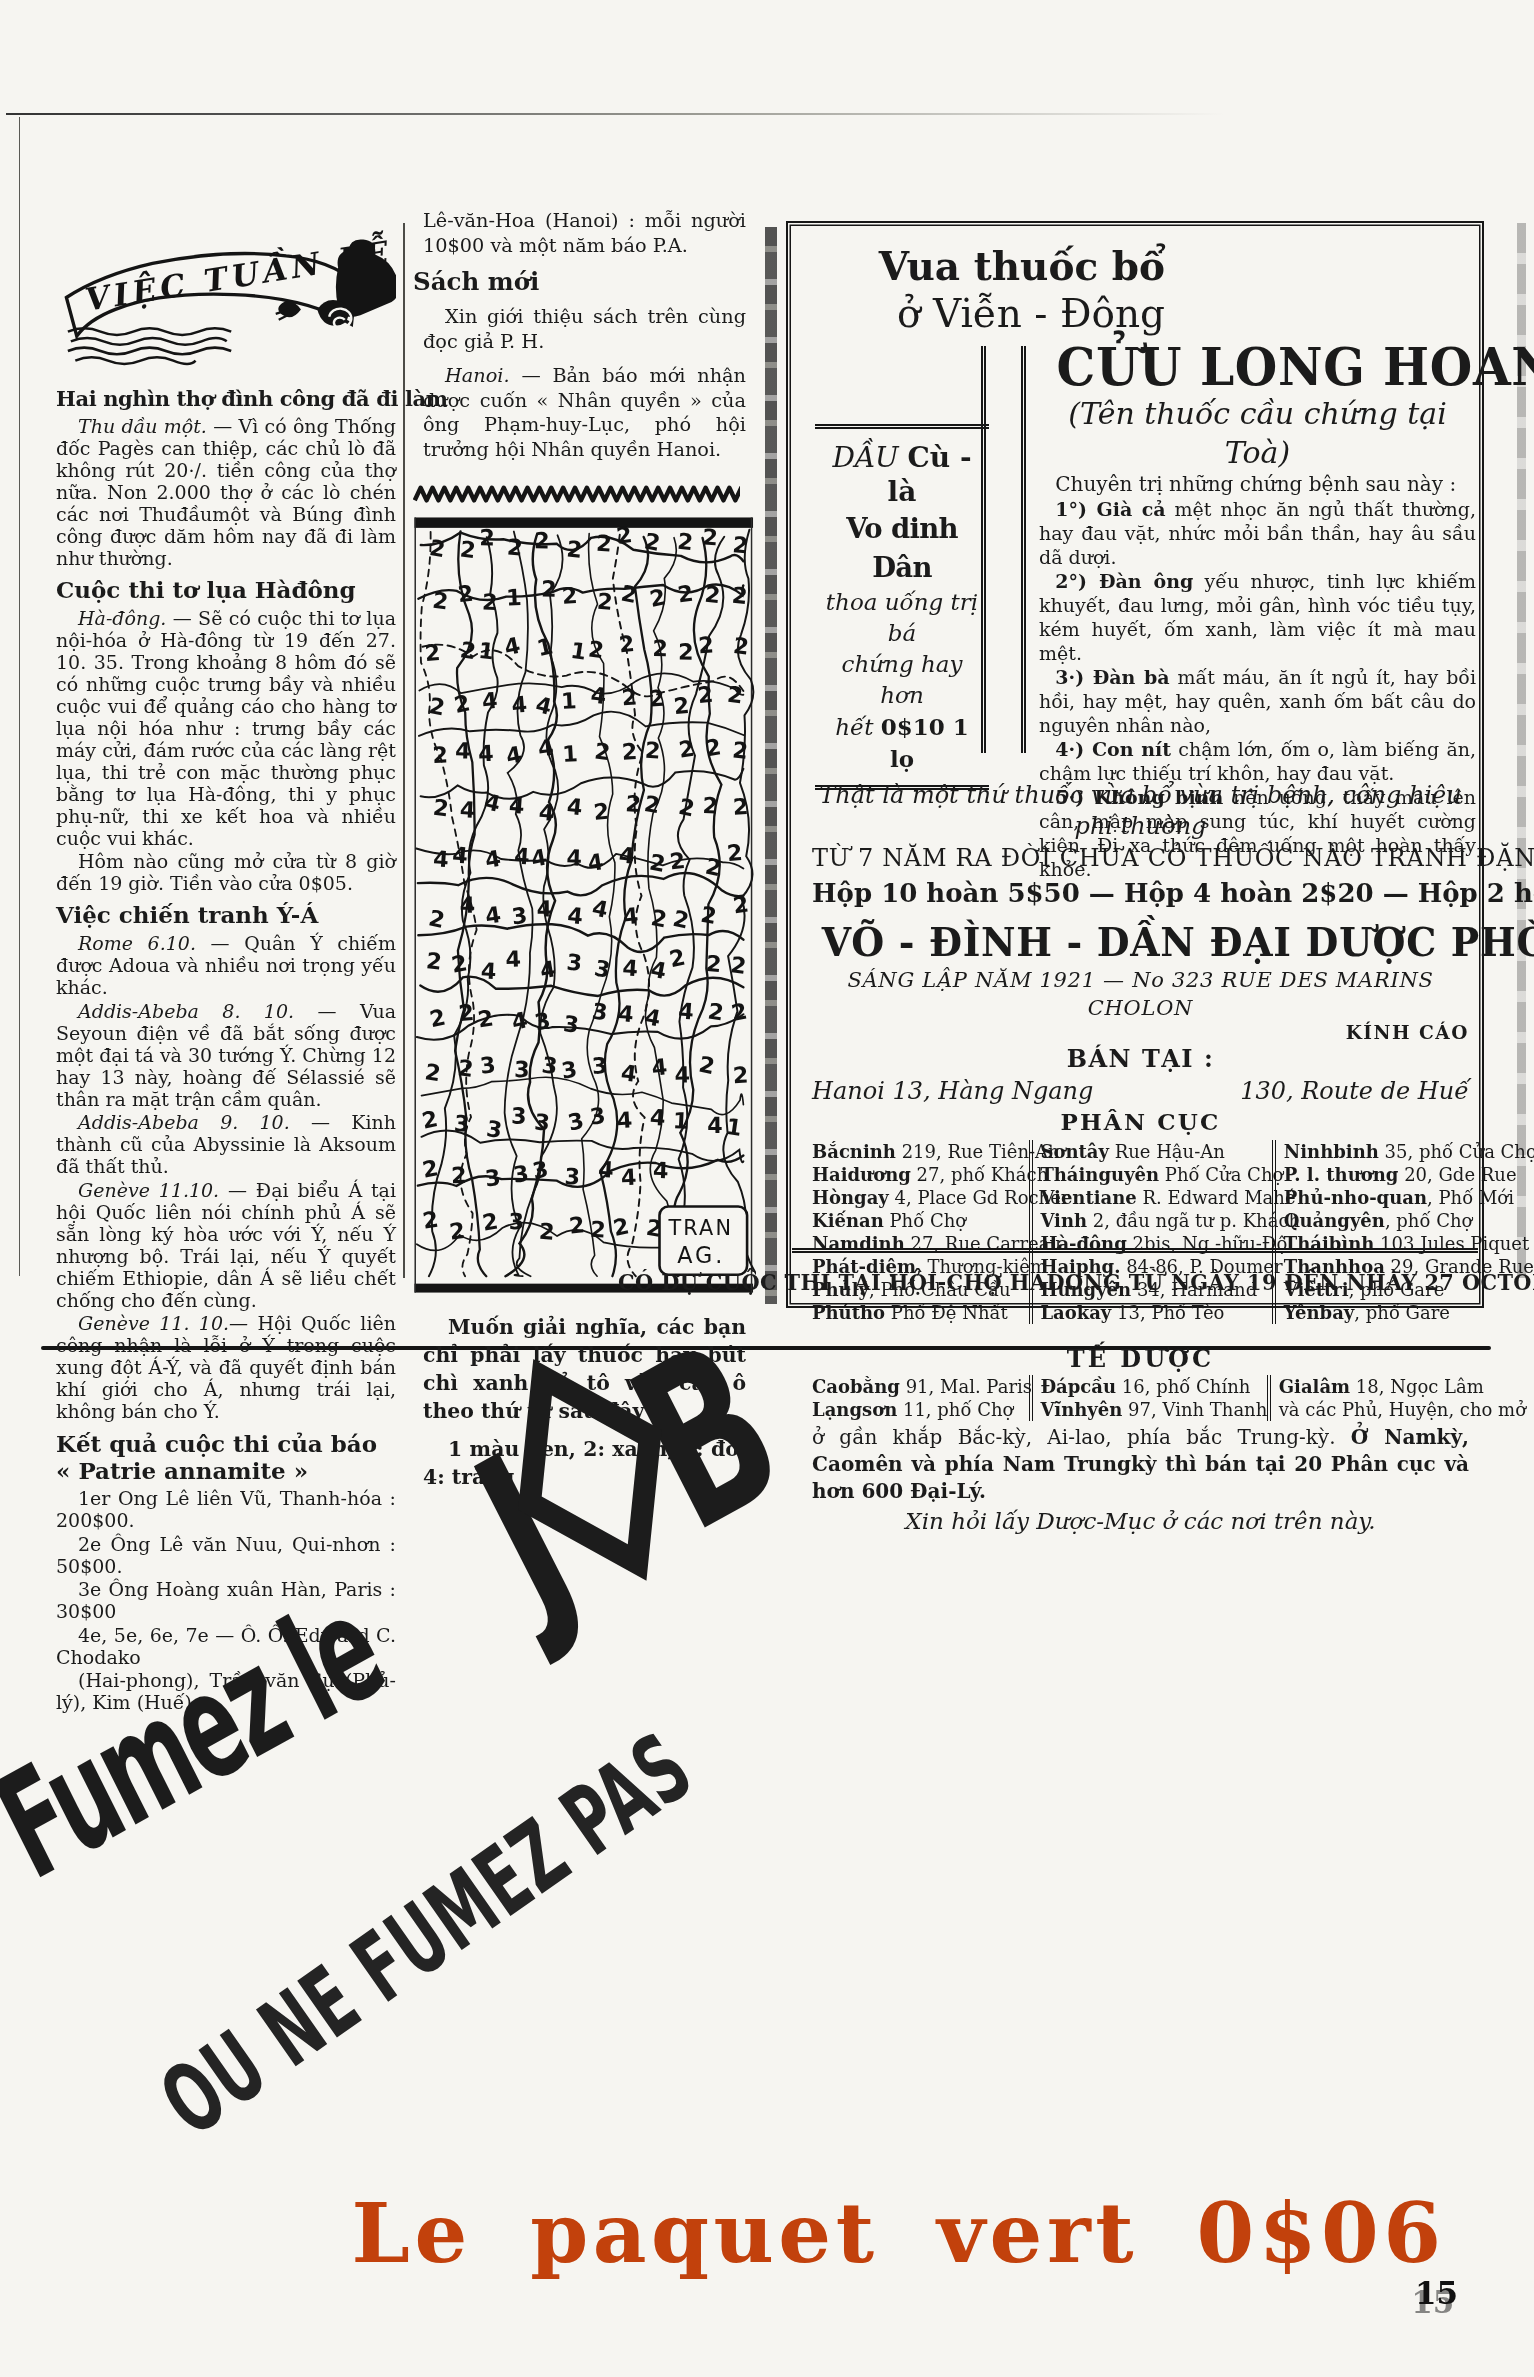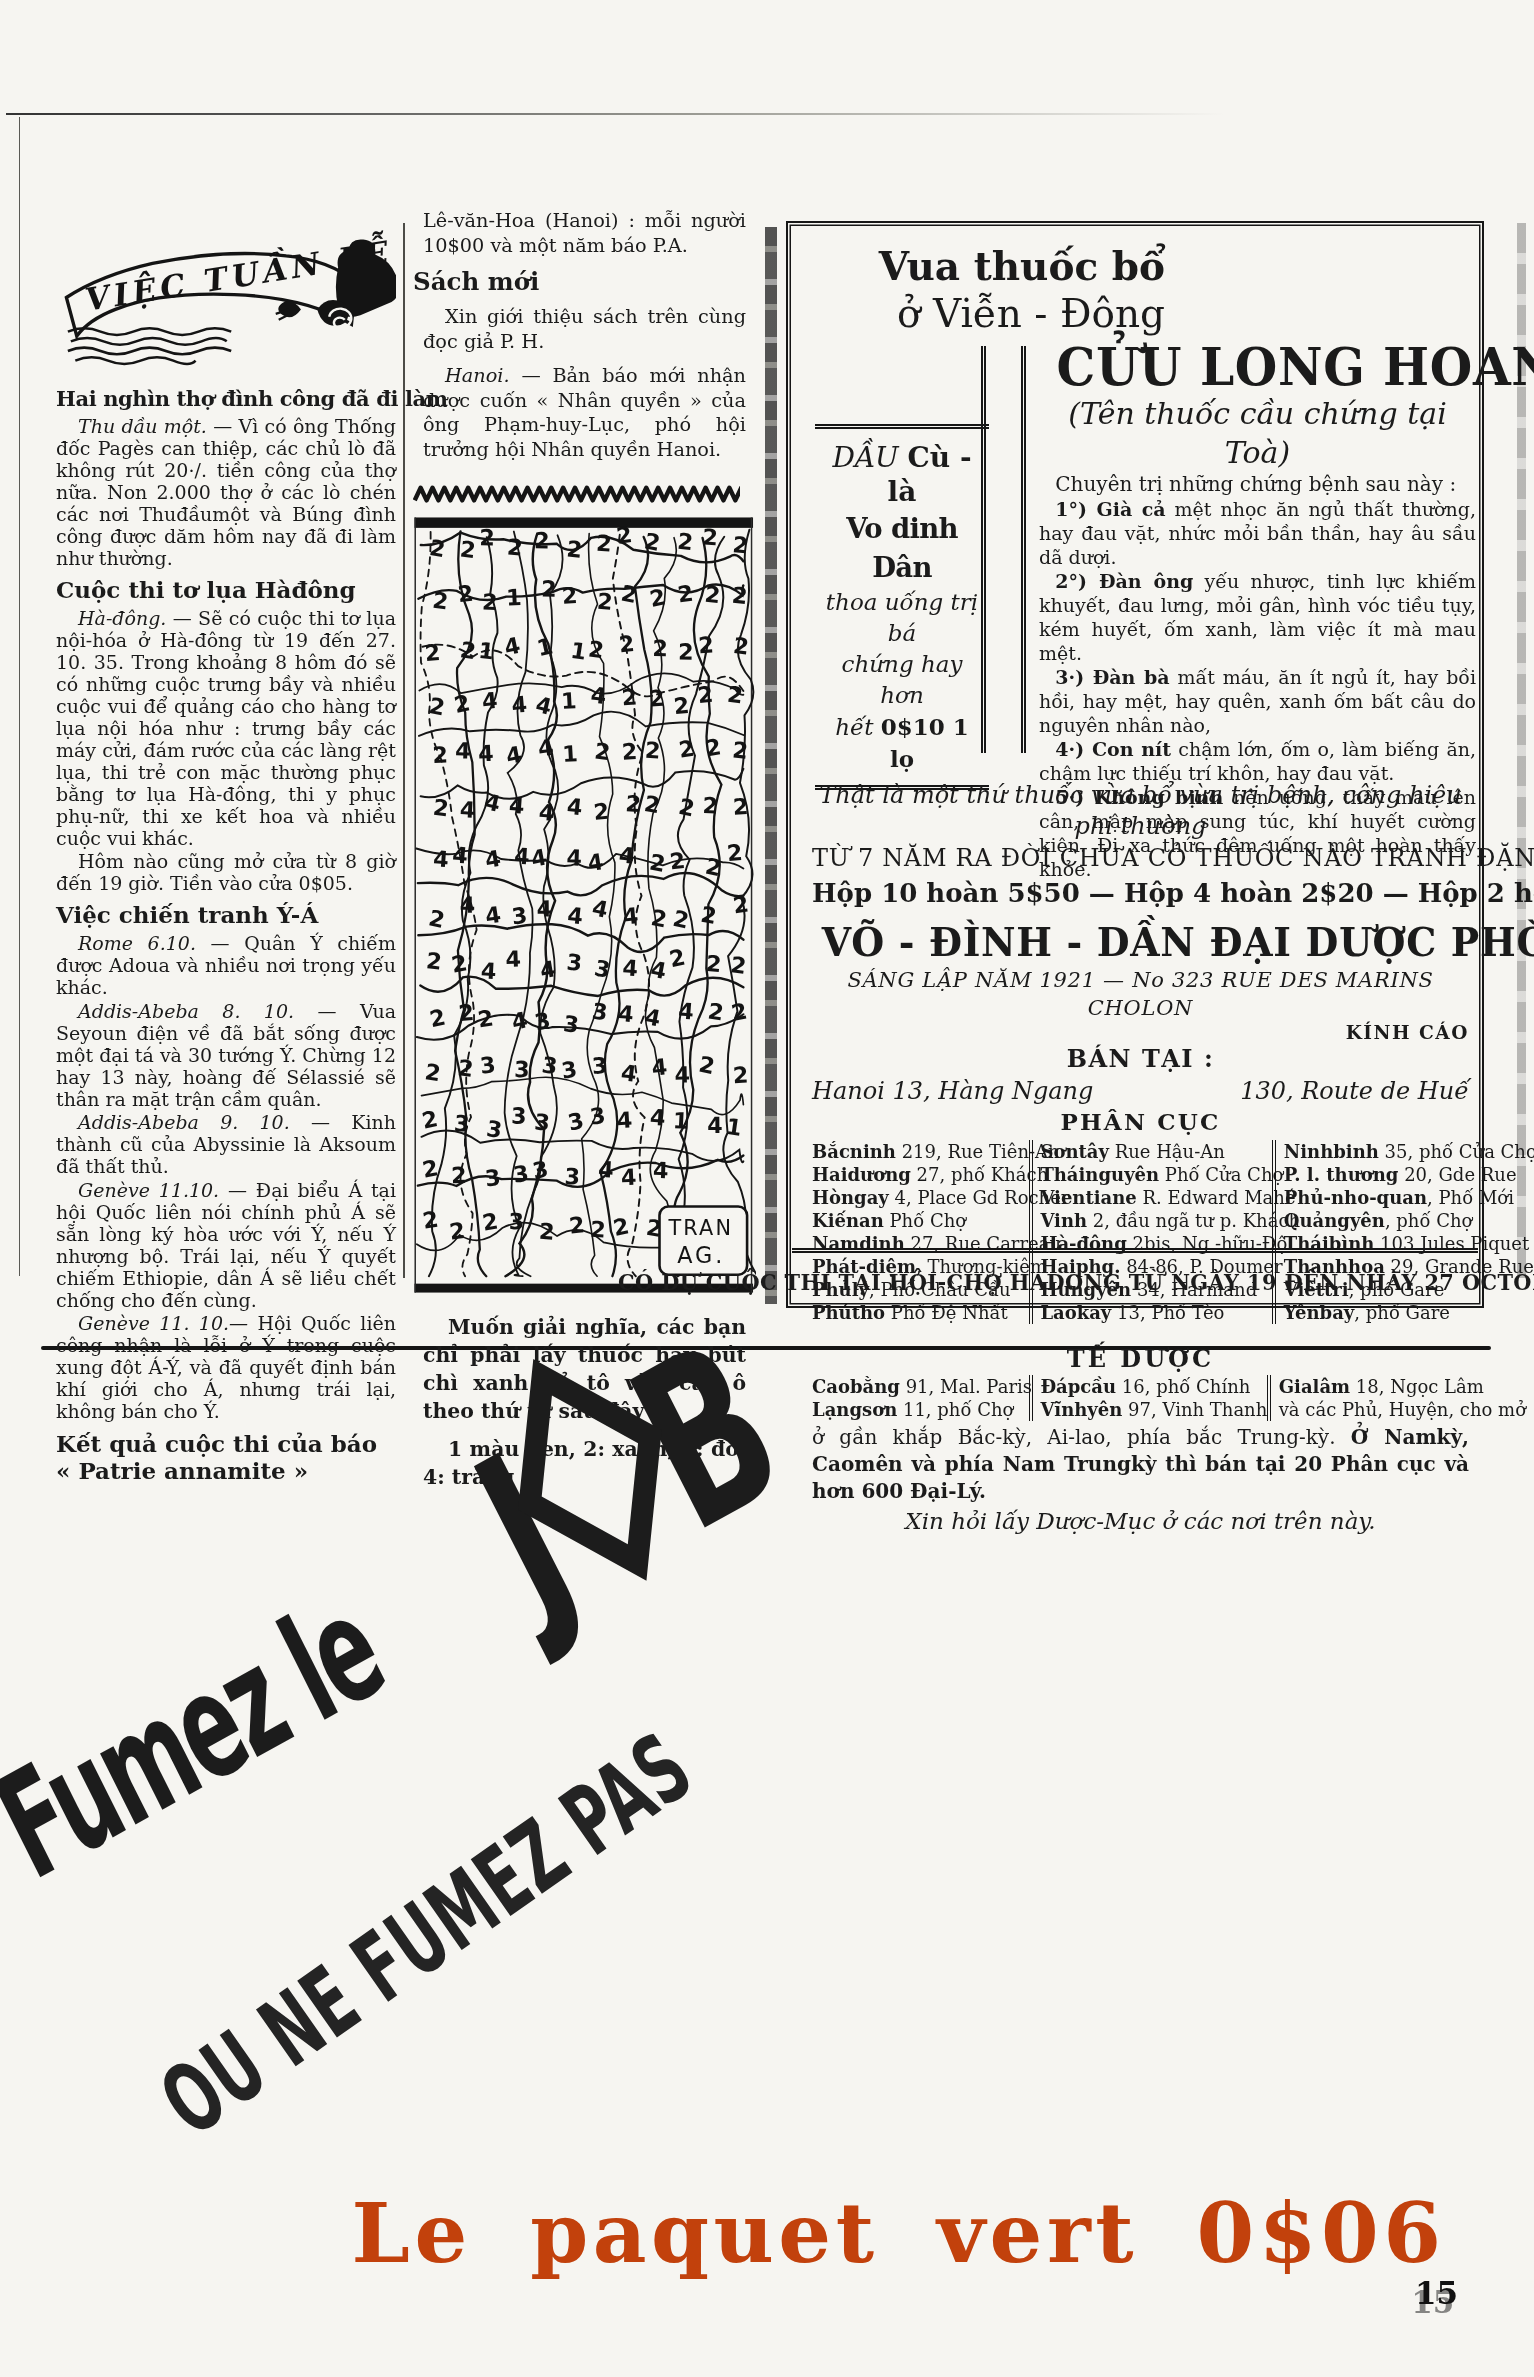--- a/index.html
+++ b/index.html
@@ -142,20 +142,27 @@
     <div id="war-list">
         <p><span class="lead-it">Rome 6.10.</span><span> — Quân Ý chiếm được Adoua và nhiều nơi trọng yếu khác.</span></p>
         <p><span class="lead-it">Addis-Abeba 8. 10.</span><span> — Vua Seyoun điện về đã bắt sống được một đại tá và 30 tướng Ý. Chừng 12 hay 13 này, hoàng đế Sélassié sẽ thân ra mặt trận cầm quân.</span></p>
         <p><span class="lead-it">Addis-Abeba 9. 10.</span><span> — Kinh thành cũ của Abyssinie là Aksoum đã thất thủ.</span></p>
         <p><span class="lead-it">Genève 11.10.</span><span> — Đại biểu Á tại hội Quốc liên nói chính phủ Á sẽ sẵn lòng ký hòa ước với Ý, nếu Ý nhượng bộ. Trái lại, nếu Ý quyết chiếm Ethiopie, dân Á sẽ liều chết chống cho đến cùng.</span></p>
         <p><span class="lead-it">Genève 11. 10.—</span><span> Hội Quốc liên công nhận là lỗi ở Ý trong cuộc xung đột Á-Ý, và đã quyết định bán khí giới cho Á, nhưng trái lại, không bán cho Ý.</span></p>
       </div>
 
     <div class="heading" style="margin-bottom:0;">Kết quả cuộc thi của báo</div>
     <div class="heading" style="margin-top:0;">« Patrie annamite »</div>
+    <div id="results-list">
+        <p class="result-line">1er Ong Lê liên Vũ, Thanh-hóa : 200$00.</p>
+        <p class="result-line">2e Ông Lê văn Nuu, Qui-nhơn : 50$00.</p>
+        <p class="result-line">3e Ông Hoàng xuân Hàn, Paris : 30$00</p>
+        <p class="result-line">4e, 5e, 6e, 7e — Ô. Ô. Edward C. Chodako</p>
+        <p class="result-line">(Hai-phong), Trần văn Sự (Phủ-lý), Kim (Huế).</p>
+      </div>
   </div>
 
   <div class="mid-col">
     <p>Lê-văn-Hoa (Hanoi) : mỗi người 10$00 và một năm báo P.A.</p>
     <div class="heading" style="font-size:24.5px;margin:7.4px 0 3px 0;font-weight:bold;">Sách mới</div>
     <p class="indent">Xin giới thiệu sách trên cùng đọc giả P. H.</p>
     <p class="indent"><span class="lead-it">Hanoi.</span><span> — Bản báo mới nhận được cuốn « Nhân quyền » của ông Phạm-huy-Lục, phó hội trưởng hội Nhân quyền Hanoi.</span></p>
 
     <svg class="zigzag" width="327" height="19.3" viewBox="0 0 440 26">
       <path id="zigzag-path" fill="none" stroke="#151515" stroke-width="6" stroke-linejoin="round" d="M2,22 L10,5 L18,22 L26,5 L34,22 L42,5 L50,22 L58,5 L66,22 L74,5 L82,22 L90,5 L98,22 L106,5 L114,22 L122,5 L130,22 L138,5 L146,22 L154,5 L162,22 L170,5 L178,22 L186,5 L194,22 L202,5 L210,22 L218,5 L226,22 L234,5 L242,22 L250,5 L258,22 L266,5 L274,22 L282,5 L290,22 L298,5 L306,22 L314,5 L322,22 L330,5 L338,22 L346,5 L354,22 L362,5 L370,22 L378,5 L386,22 L394,5 L402,22 L410,5 L418,22 L426,5 L434,22 L442,5 L450,22"></path>

